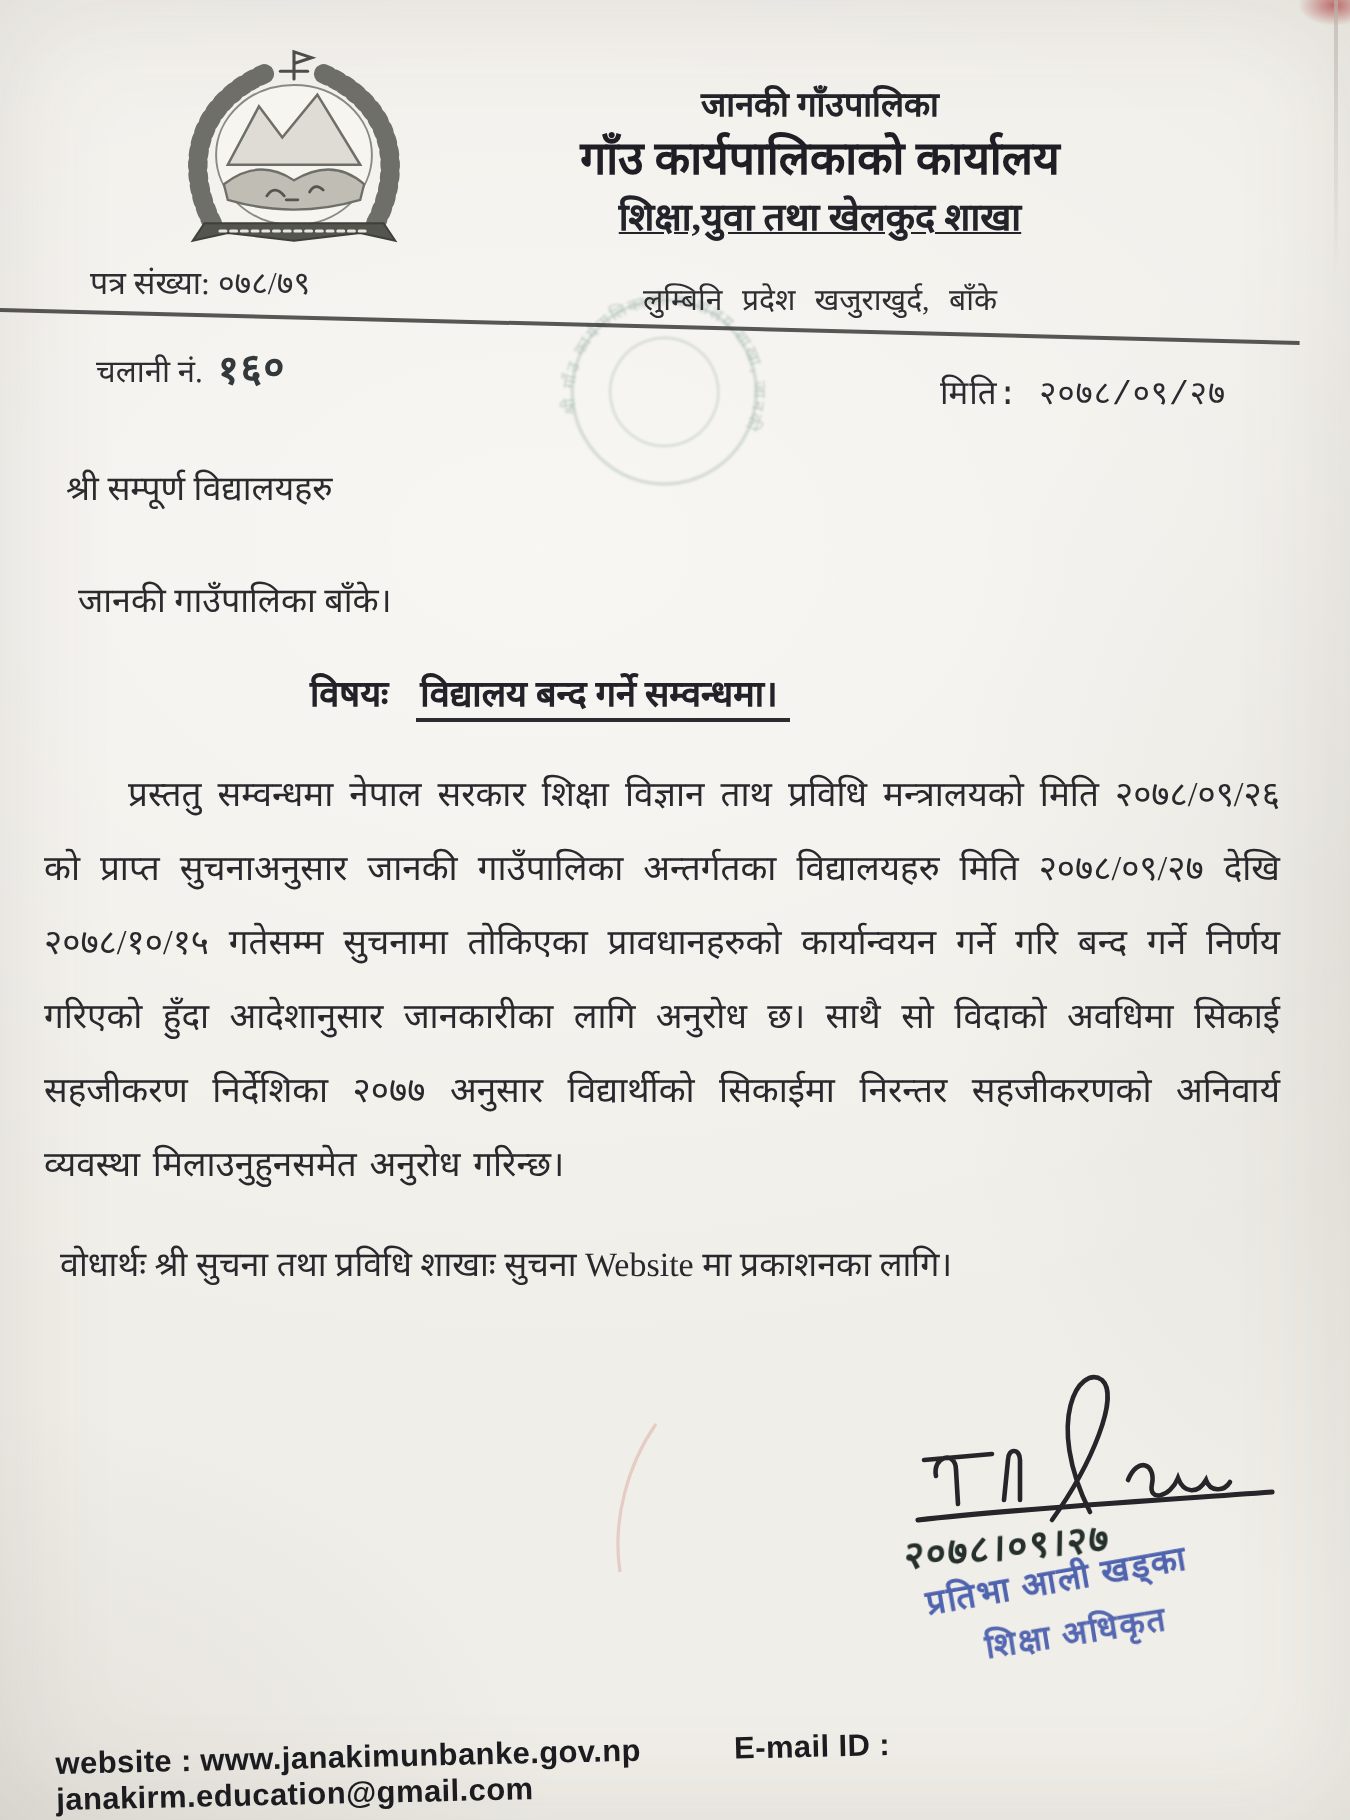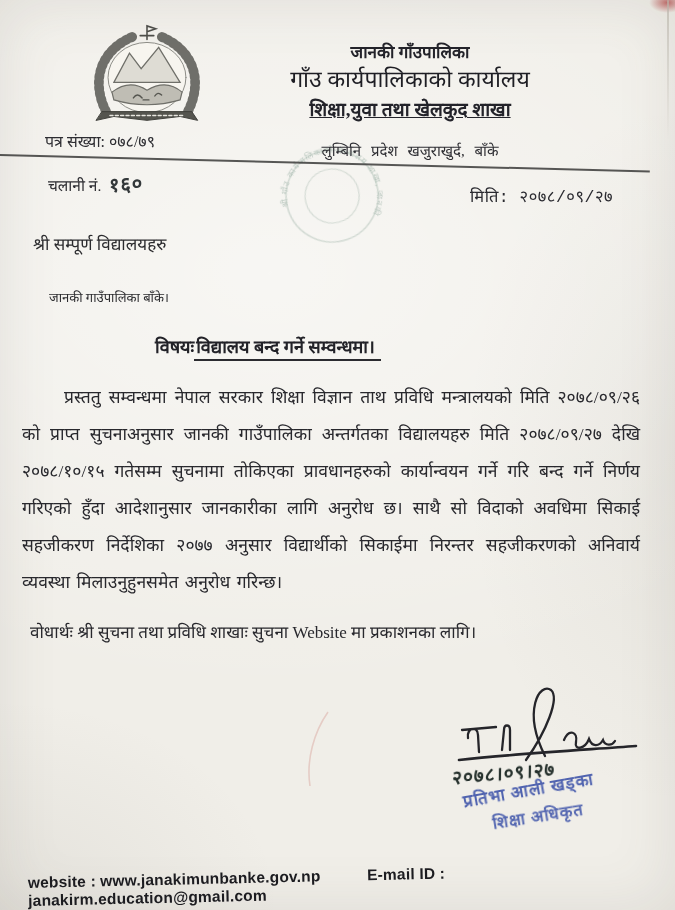--- a/index.html
+++ b/index.html
@@ -13,34 +13,34 @@
       #f0eee8;
     box-shadow: inset 0 0 60px rgba(90,85,75,.12);
     font-family:"Liberation Serif","DejaVu Serif",serif;
     color:#2b2b2e;
   }
   .abs{position:absolute;}
   
   .emblem{left:78px;top:22px;width:138px;height:112px;}
   .hdr{left:230px;top:42px;width:360px;text-align:center;line-height:1.25;}
   .hdr .l1{font-size:17px;font-weight:bold;color:#23232a;}
-  .hdr .l2{font-size:23px;font-weight:normal;color:#1e1e24;margin-top:3px;}
+  .hdr .l2{font-size:23px;font-weight:bold;color:#1e1e24;margin-top:3px;}
   .hdr .l3{font-size:19px;font-weight:bold;color:#23232a;margin-top:3px;text-decoration:underline;}
   .hdr .l4{font-size:15px;color:#2e2e33;margin-top:20px;word-spacing:6px;}
   .letter-no{left:45px;top:130px;font-size:16px;color:#2d2d32;}
   .rule{left:0;top:154px;width:650px;height:2px;background:#3a3a38;transform:rotate(1.45deg);transform-origin:left center;opacity:.85;}
   .chalani{left:48px;top:170px;font-size:15.5px;color:#2d2d32;}
   .chalani .hand{display:inline-block;font-size:20px;font-weight:600;color:#33383a;transform:rotate(-4deg) skewX(-4deg);margin-left:4px;letter-spacing:1px;}
   .miti{left:470px;top:184px;font-size:16.5px;color:#2a2a30;letter-spacing:.5px;font-family:Liberation Mono, monospace;}
   .round-stamp{left:262px;top:138px;width:140px;height:115px;opacity:.55;transform:rotate(-14deg);filter:blur(.4px);}
   
   .rcpt1{left:33px;top:232px;font-size:17px;}
-  .rcpt2{left:49px;top:288px;font-size:13px;}
+  .rcpt2{left:39px;top:288px;font-size:17px;}
   .subject{left:155px;top:334px;font-size:18px;font-weight:600;color:#222228;}
-  .subject .st{border-bottom:2px solid #2b2b30;padding:0 6px 2px 2px;}
+  .subject .st{margin-left:14px;border-bottom:2px solid #2b2b30;padding:0 6px 2px 2px;}
   
   .body-par{left:22px;top:379px;width:618px;font-size:17.5px;line-height:37px;text-align:justify;text-indent:42px;color:#28282d;word-spacing:2px;}
   .cc{left:30px;top:620px;font-size:17px;color:#28282d;}
   .cc .lat{font-family:"Liberation Serif",serif;}
   
   .sig-svg{left:452px;top:680px;width:190px;height:100px;}
   .sig-date{left:452px;top:760px;font-size:19px;font-weight:700;color:#25302c;transform:rotate(-5deg) skewX(-6deg);letter-spacing:1px;filter:blur(.2px);}
   .stamp-name{left:462px;top:778px;font-size:17px;font-weight:600;color:#3a50a8;transform:rotate(-10deg);opacity:.88;filter:blur(.25px);letter-spacing:1px;}
   .stamp-title{left:492px;top:804px;font-size:16.5px;font-weight:600;color:#3a50a8;transform:rotate(-9deg);opacity:.85;filter:blur(.25px);letter-spacing:1px;}
   

